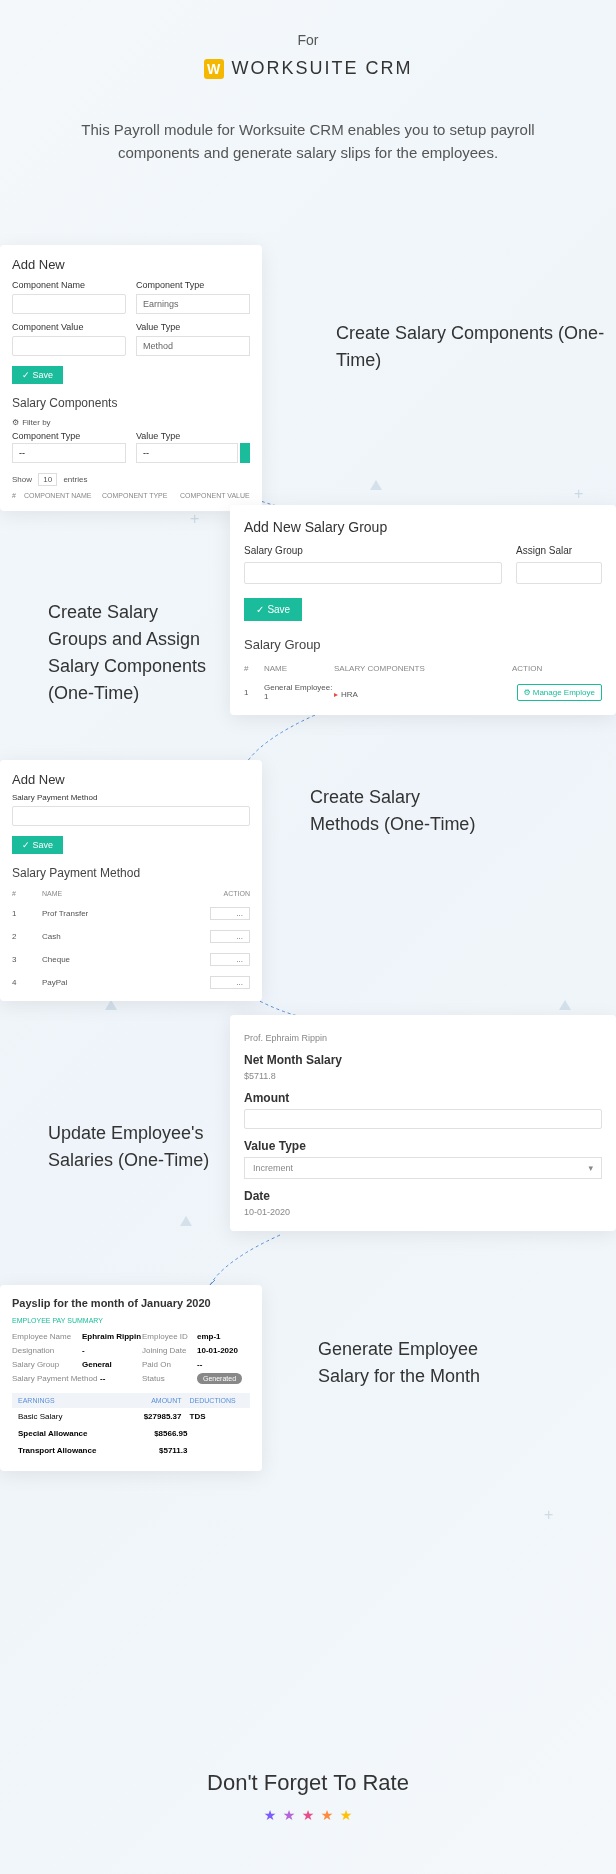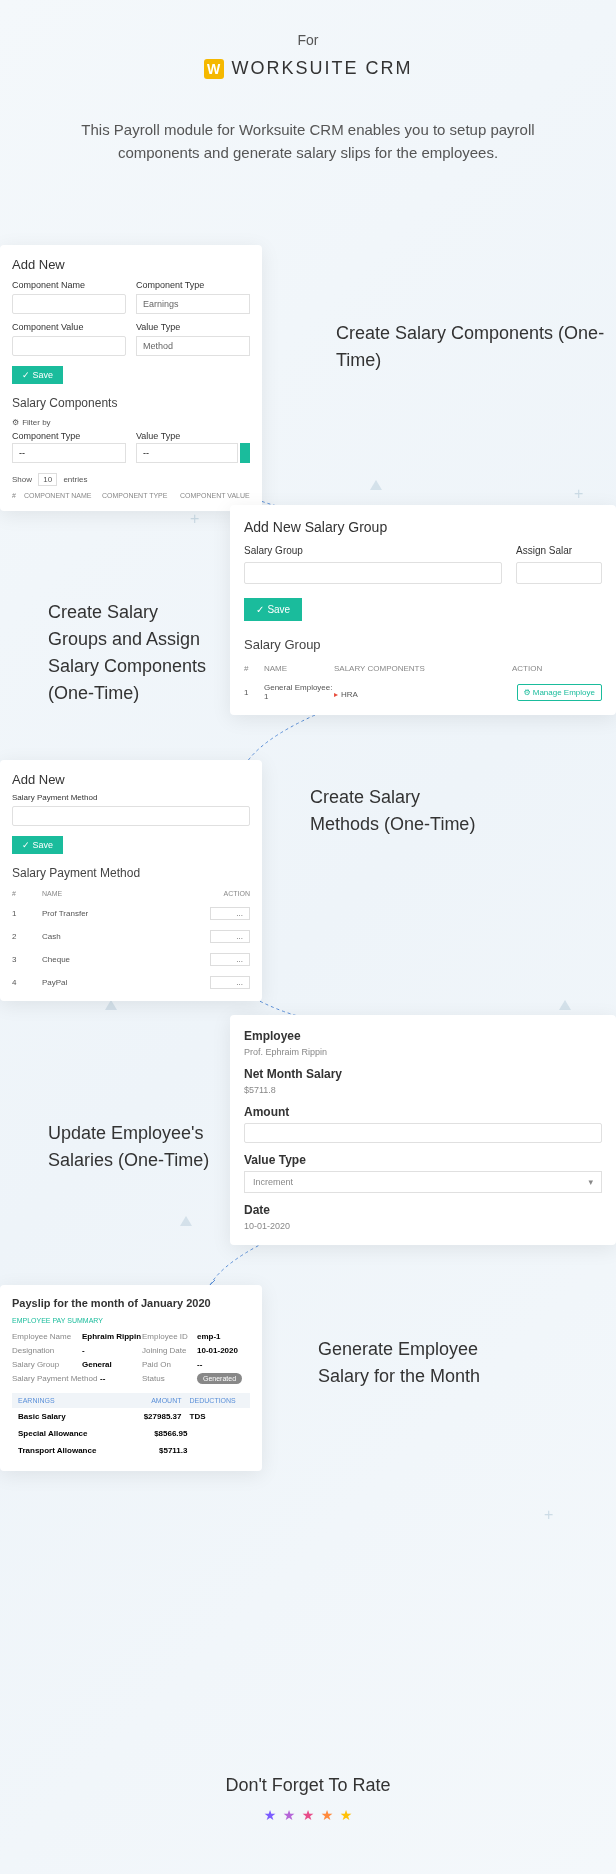--- a/index.html
+++ b/index.html
@@ -18,21 +18,21 @@
 .btn-save { background: #1abc9c; color: #fff; border: none; padding: 4px 10px; font-size: 9px; border-radius: 0; cursor: pointer; }
 .section-title { font-size: 12px; color: #444; font-weight: 400; }
 .th-text { font-size: 7px; color: #888; text-transform: uppercase; font-weight: 500; }
 .td-text { font-size: 8px; color: #555; }
 .caption { position: absolute; font-size: 18px; color: #333; line-height: 1.5; font-weight: 400; }
 .btn-outline { border: 1px solid #1abc9c; color: #1abc9c; background: #fff; font-size: 8px; padding: 3px 6px; border-radius: 2px; }
 .deco { position: absolute; width: 12px; height: 12px; border: 2px solid rgba(150,180,200,0.4); }
 .deco.tri { border: none; width: 0; height: 0; border-left: 6px solid transparent; border-right: 6px solid transparent; border-bottom: 10px solid rgba(150,180,200,0.3); }
 .deco.plus { border: none; color: rgba(150,180,200,0.4); font-size: 16px; }
 .footer { text-align: center; position: absolute; bottom: 40px; width: 100%; }
-.footer-text { font-size: 18px; color: #333; }
+.footer-text { font-size: 22px; color: #333; }
 .stars { margin: 10px 0; }
 .star { font-size: 14px; margin: 0 1px; }
 .arrow { position: absolute; }
 </style>
 </head>
 <body>
 
 <div class="deco tri" style="top:490px;left:35px;"></div>
 <div class="deco plus" style="top:510px;left:190px;">+</div>
 <div class="deco tri" style="top:480px;left:370px;"></div>
@@ -180,21 +180,20 @@
       <div style="display: flex; margin-top: 10px; align-items: center;">
         <div class="td-text" style="width:30px;">4</div>
         <div class="td-text" style="flex:1;">PayPal</div>
         <div class="td-text" style="width:40px;text-align:right;border:1px solid #ddd;padding:1px 6px;cursor:pointer;">...</div>
       </div>
     </div>
 </div>
 <div class="caption" style="top:784px;left:310px;width:170px;">Create Salary Methods (One-Time)</div>
 
 <div class="card" style="top:1015px;left:230px;width:386px;padding:14px;">
-  <div class="label-sm" style="font-size:12px;font-weight:600;">Employee</div>
   <div class="td-text" style="margin-top:4px;font-size:9px;color:#888;">Prof. Ephraim Rippin</div>
   <div class="label-sm" style="font-size:12px;font-weight:600;margin-top:10px;">Net Month Salary</div>
   <div class="td-text" style="margin-top:4px;font-size:9px;color:#888;">$5711.8</div>
   <div class="label-sm" style="font-size:12px;font-weight:600;margin-top:10px;">Amount</div>
   <input class="input-field" style="margin-top: 4px; height: 20px;">
   <div class="label-sm" style="font-size:12px;font-weight:600;margin-top:10px;">Value Type</div>
   <div style="border:1px solid #e0e0e0;padding:5px 8px;font-size:9px;margin-top:4px;color:#888;position:relative;"><span>Increment</span><span style="position:absolute;right:8px;">▾</span></div>
   <div class="label-sm" style="font-size:12px;font-weight:600;margin-top:10px;">Date</div>
   <div class="td-text" style="margin-top:4px;font-size:9px;color:#888;">10-01-2020</div>
 </div>
@@ -228,21 +227,21 @@
       <div style="width:55px;color:#888;">Status</div>
       <div><span style="background:#888;color:#fff;font-size:7px;padding:2px 6px;border-radius:8px;">Generated</span></div>
     </div>
   </div>
   <div style="display:flex;margin-top:10px;background:#f0f4f8;padding:4px 6px;">
     <div style="flex:2;font-size:7px;color:#5a8fd8;">EARNINGS</div>
     <div style="flex:1;font-size:7px;color:#5a8fd8;text-align:right;">AMOUNT</div>
     <div style="flex:1;font-size:7px;color:#5a8fd8;padding-left:8px;">DEDUCTIONS</div>
   </div>
   <div style="display:flex;padding:4px 6px;font-size:8px;">
-    <div style="flex:2;font-weight:700;">Basic Salary</div>
+    <div style="flex:2;font-weight:400;">Basic Salary</div>
     <div style="flex:1;font-weight:600;text-align:right;">$27985.37</div>
     <div style="flex:1;font-weight:600;padding-left:8px;">TDS</div>
   </div>
   <div style="display:flex;padding:4px 6px;font-size:8px;">
     <div style="flex:2;font-weight:600;">Special Allowance</div>
     <div style="flex:1;font-weight:600;text-align:right;">$8566.95</div>
     <div style="flex:1;"></div>
   </div>
   <div style="display:flex;padding:4px 6px;font-size:8px;">
     <div style="flex:2;font-weight:600;">Transport Allowance</div>

